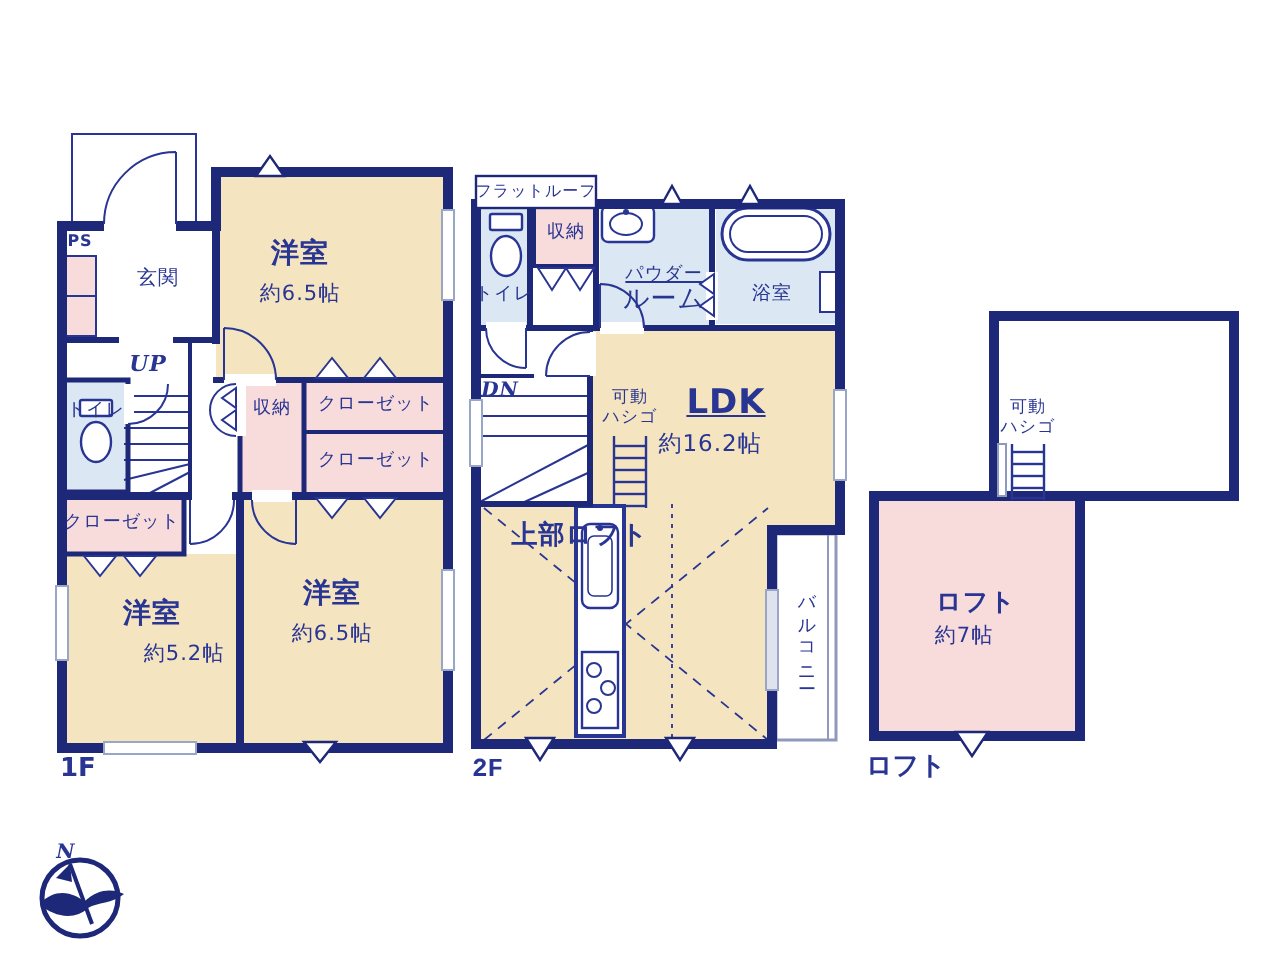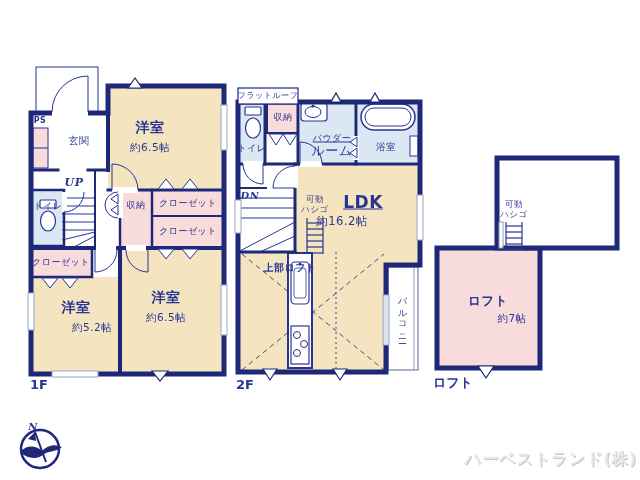--- a/index.html
+++ b/index.html
@@ -233,21 +233,21 @@
 
   <g>
     <circle cx="40" cy="449" r="19" fill="#ffffff" stroke="#1e2878" stroke-width="2.5"></circle>
     <line x1="46" y1="462" x2="35" y2="432" stroke="#1e2878" stroke-width="2"></line>
     <polygon points="35,432 28,439 36,441" fill="#1e2878"></polygon>
     <path d="M20,452 C28,443 38,447 42,451 C50,443 58,445 62,447 C56,452 49,451 44,454 C38,460 27,459 20,452 Z" fill="#1e2878"></path>
   </g>
 </svg>
 
 <div class="lbl b" style="left:40px;top:121px;font-size:8px;">PS</div>
-<div class="lbl" style="left:79px;top:141px;font-size:10px;">玄関</div>
+<div class="lbl" style="left:79px;top:141px;font-size:10px;font-family:Liberation Mono, monospace;">玄関</div>
 <div class="lbl b" style="left:150px;top:127px;font-size:14px;">洋室</div>
 <div class="lbl" style="left:150px;top:147px;font-size:10.5px;">約6.5帖</div>
 <div class="lbl it" style="left:74px;top:182px;font-size:11px;">UP</div>
 <div class="lbl" style="left:48px;top:206px;font-size:9px;">トイレ</div>
 <div class="lbl" style="left:136px;top:205px;font-size:9px;">収納</div>
 <div class="lbl" style="left:188px;top:203px;font-size:9px;">クローゼット</div>
 <div class="lbl" style="left:188px;top:231px;font-size:9px;">クローゼット</div>
 <div class="lbl" style="left:61px;top:262px;font-size:9px;">クローゼット</div>
 <div class="lbl b" style="left:76px;top:307px;font-size:14px;">洋室</div>
 <div class="lbl" style="left:92px;top:327px;font-size:10.5px;">約5.2帖</div>
@@ -258,27 +258,26 @@
 <div class="lbl" style="left:268px;top:96px;font-size:8px;">フラットルーフ</div>
 <div class="lbl" style="left:252px;top:148px;font-size:9px;">トイレ</div>
 <div class="lbl" style="left:283px;top:117px;font-size:9px;">収納</div>
 <div class="lbl" style="left:332px;top:138px;font-size:9px;text-decoration:underline;">パウダー</div>
 <div class="lbl" style="left:332px;top:150px;font-size:13px;">ルーム</div>
 <div class="lbl" style="left:386px;top:147px;font-size:9.5px;text-align:right;">浴室</div>
 <div class="lbl it" style="left:250px;top:196px;font-size:10px;">DN</div>
 <div class="lbl" style="left:315px;top:199px;font-size:8.5px;">可動</div>
 <div class="lbl" style="left:315px;top:209px;font-size:8.5px;">ハシゴ</div>
 <div class="lbl b" style="left:363px;top:202px;font-size:17px;text-decoration:underline;">LDK</div>
-<div class="lbl" style="left:342px;top:222px;font-size:11.5px;">約16.2帖</div>
-<div class="lbl b" style="left:290px;top:268px;font-size:10px;">上部ロフト</div>
+<div class="lbl" style="left:355px;top:222px;font-size:11.5px;">約16.2帖</div>
+<div class="lbl b" style="left:290px;top:268px;font-size:13px;">上部ロフト</div>
 <div class="lbl vert" style="left:402px;top:316px;font-size:9px;">バルコニー</div>
-<div class="floor-tag" style="left:236px;top:377px;">2F</div>
+<div class="floor-tag" style="left:236px;top:377px;font-family:Liberation Mono, monospace;">2F</div>
 
 <div class="lbl" style="left:514px;top:204px;font-size:8.5px;">可動</div>
 <div class="lbl" style="left:514px;top:214px;font-size:8.5px;">ハシゴ</div>
 <div class="lbl b" style="left:488px;top:301px;font-size:12.5px;">ロフト</div>
-<div class="lbl" style="left:512px;top:318px;font-size:10.5px;">約7帖</div>
+<div class="lbl" style="left:482px;top:318px;font-size:10.5px;">約7帖</div>
 <div class="floor-tag" style="left:433px;top:374px;">ロフト</div>
 
 <div class="lbl it" style="left:33px;top:427px;font-size:10px;">N</div>
-<div class="watermark">ハーベストランド(株)</div>
 
 </div>
 
 </body></html>

